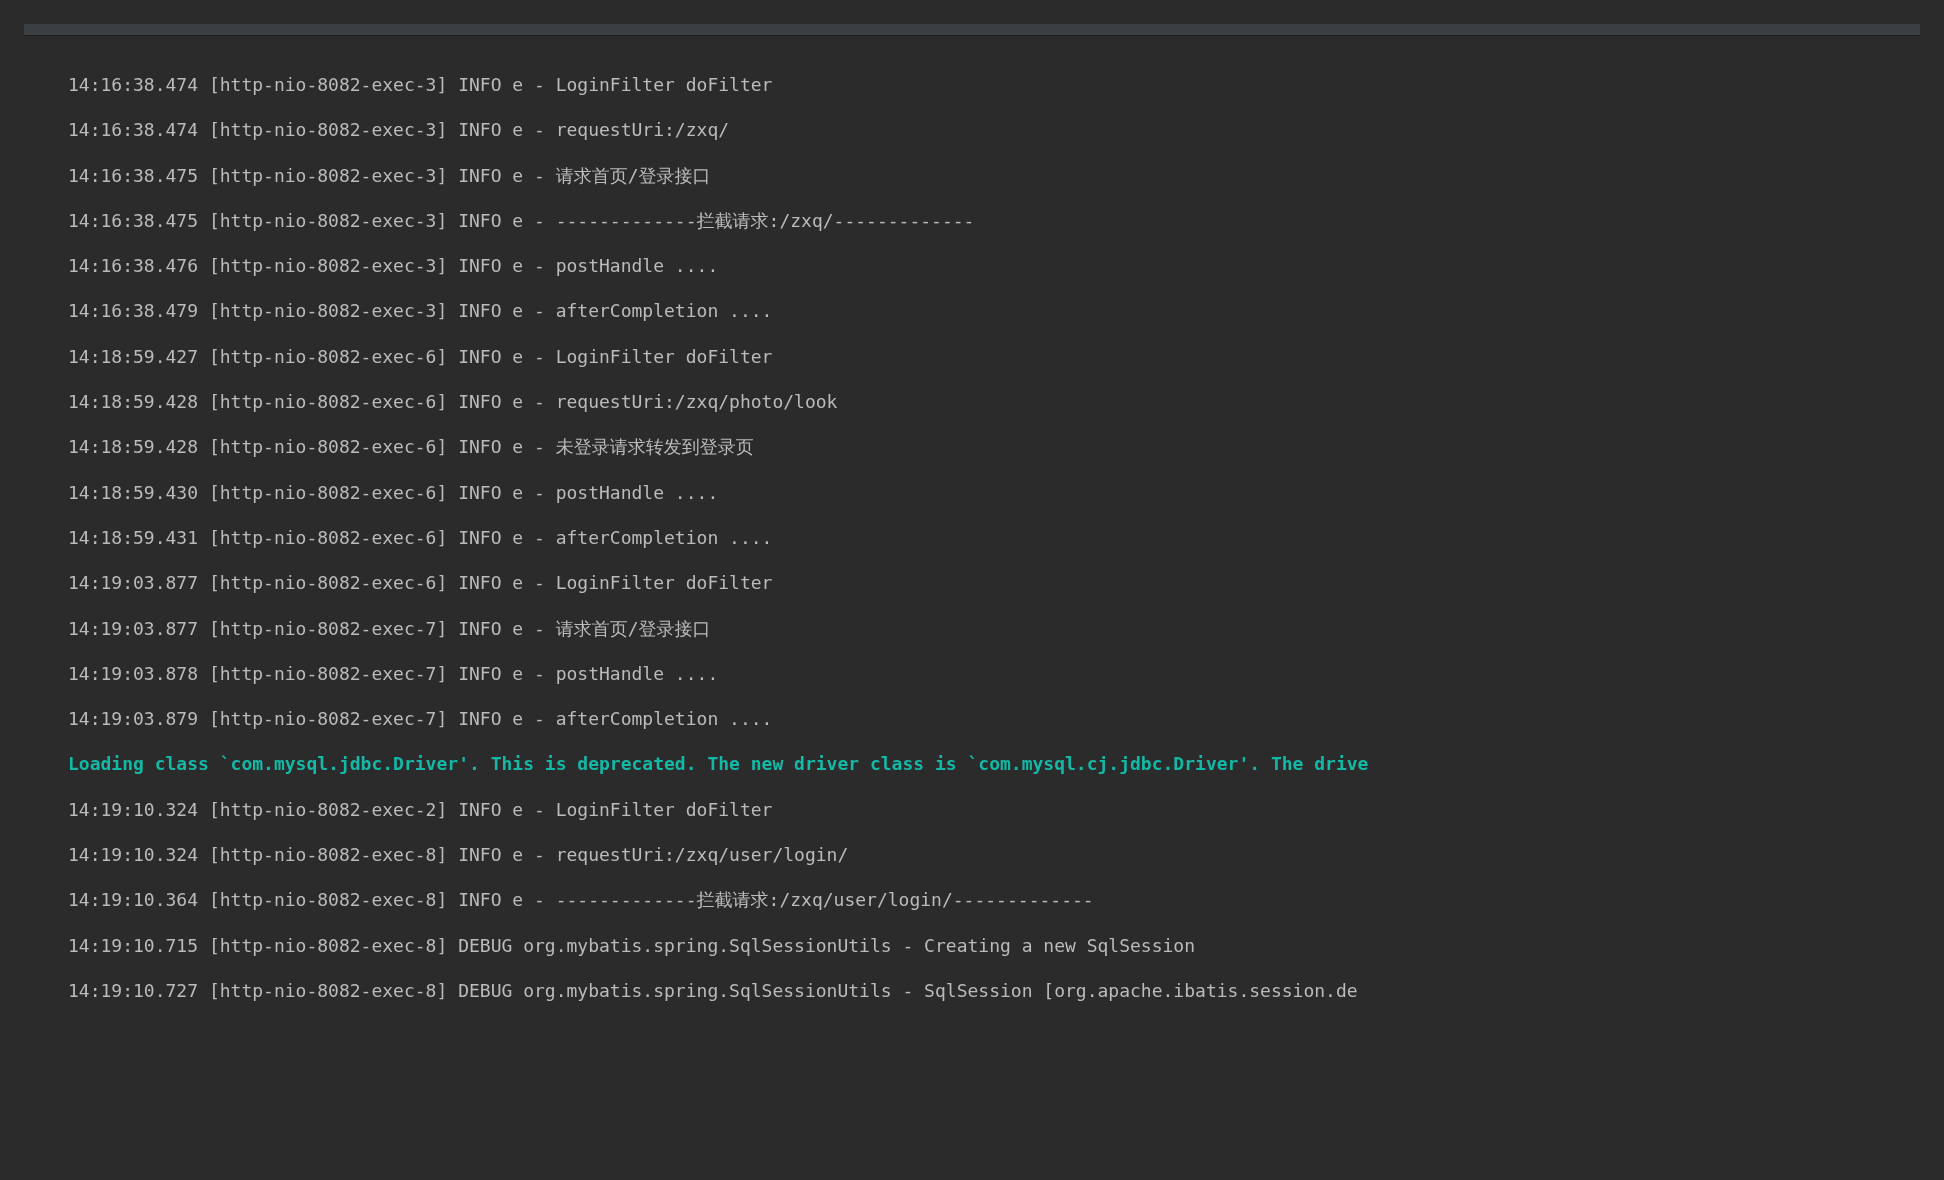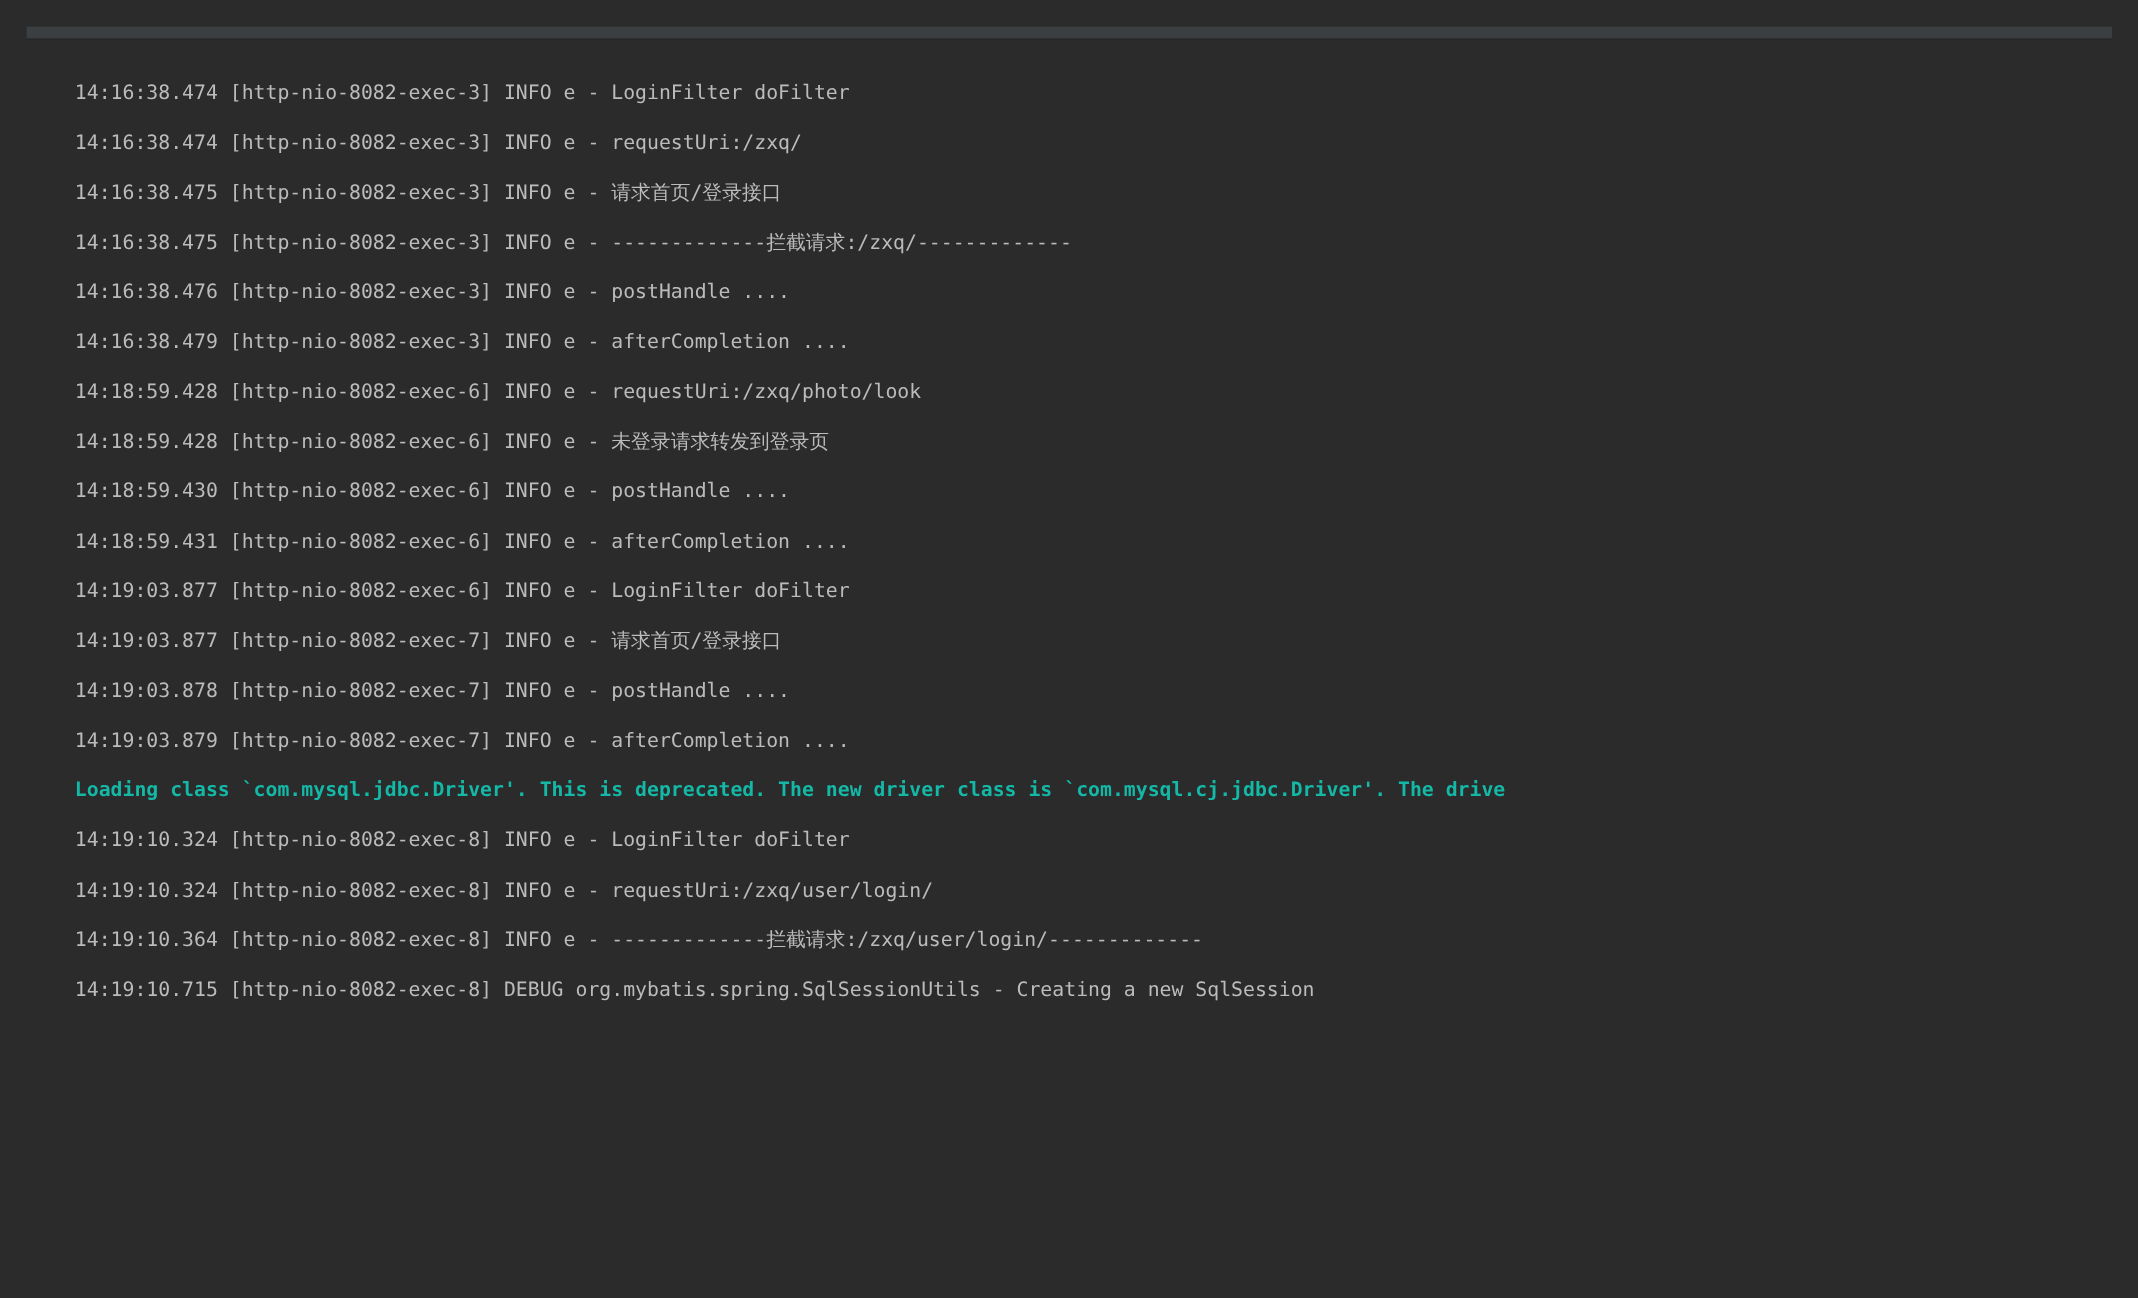--- a/index.html
+++ b/index.html
@@ -39,26 +39,28 @@
 
 <div class="top-bar"></div>
 
 <div class="console-container">
   <div class="log-line">14:16:38.474 [http-nio-8082-exec-3] INFO e - LoginFilter doFilter</div>
   <div class="log-line">14:16:38.474 [http-nio-8082-exec-3] INFO e - requestUri:/zxq/</div>
   <div class="log-line">14:16:38.475 [http-nio-8082-exec-3] INFO e - 请求首页/登录接口</div>
   <div class="log-line">14:16:38.475 [http-nio-8082-exec-3] INFO e - -------------拦截请求:/zxq/-------------</div>
   <div class="log-line">14:16:38.476 [http-nio-8082-exec-3] INFO e - postHandle ....</div>
   <div class="log-line">14:16:38.479 [http-nio-8082-exec-3] INFO e - afterCompletion ....</div>
+  <div class="log-line">14:18:59.427 [http-nio-8082-exec-6] INFO e - LoginFilter doFilter</div>
   <div class="log-line">14:18:59.428 [http-nio-8082-exec-6] INFO e - requestUri:/zxq/photo/look</div>
   <div class="log-line">14:18:59.428 [http-nio-8082-exec-6] INFO e - 未登录请求转发到登录页</div>
   <div class="log-line">14:18:59.430 [http-nio-8082-exec-6] INFO e - postHandle ....</div>
   <div class="log-line">14:18:59.431 [http-nio-8082-exec-6] INFO e - afterCompletion ....</div>
   <div class="log-line">14:19:03.877 [http-nio-8082-exec-6] INFO e - LoginFilter doFilter</div>
   <div class="log-line">14:19:03.877 [http-nio-8082-exec-7] INFO e - 请求首页/登录接口</div>
   <div class="log-line">14:19:03.878 [http-nio-8082-exec-7] INFO e - postHandle ....</div>
   <div class="log-line">14:19:03.879 [http-nio-8082-exec-7] INFO e - afterCompletion ....</div>
   <div class="warning-line">Loading class `com.mysql.jdbc.Driver'. This is deprecated. The new driver class is `com.mysql.cj.jdbc.Driver'. The drive</div>
-  <div class="log-line">14:19:10.324 [http-nio-8082-exec-8] INFO e - LoginFilter doFilter</div>
+  <div class="log-line">14:19:10.324 [http-nio-8082-exec-2] INFO e - LoginFilter doFilter</div>
   <div class="log-line">14:19:10.324 [http-nio-8082-exec-8] INFO e - requestUri:/zxq/user/login/</div>
   <div class="log-line">14:19:10.364 [http-nio-8082-exec-8] INFO e - -------------拦截请求:/zxq/user/login/-------------</div>
   <div class="log-line">14:19:10.715 [http-nio-8082-exec-8] DEBUG org.mybatis.spring.SqlSessionUtils - Creating a new SqlSession</div>
+  <div class="log-line">14:19:10.727 [http-nio-8082-exec-8] DEBUG org.mybatis.spring.SqlSessionUtils - SqlSession [org.apache.ibatis.session.de</div>
 </div>
 
 </body></html>

